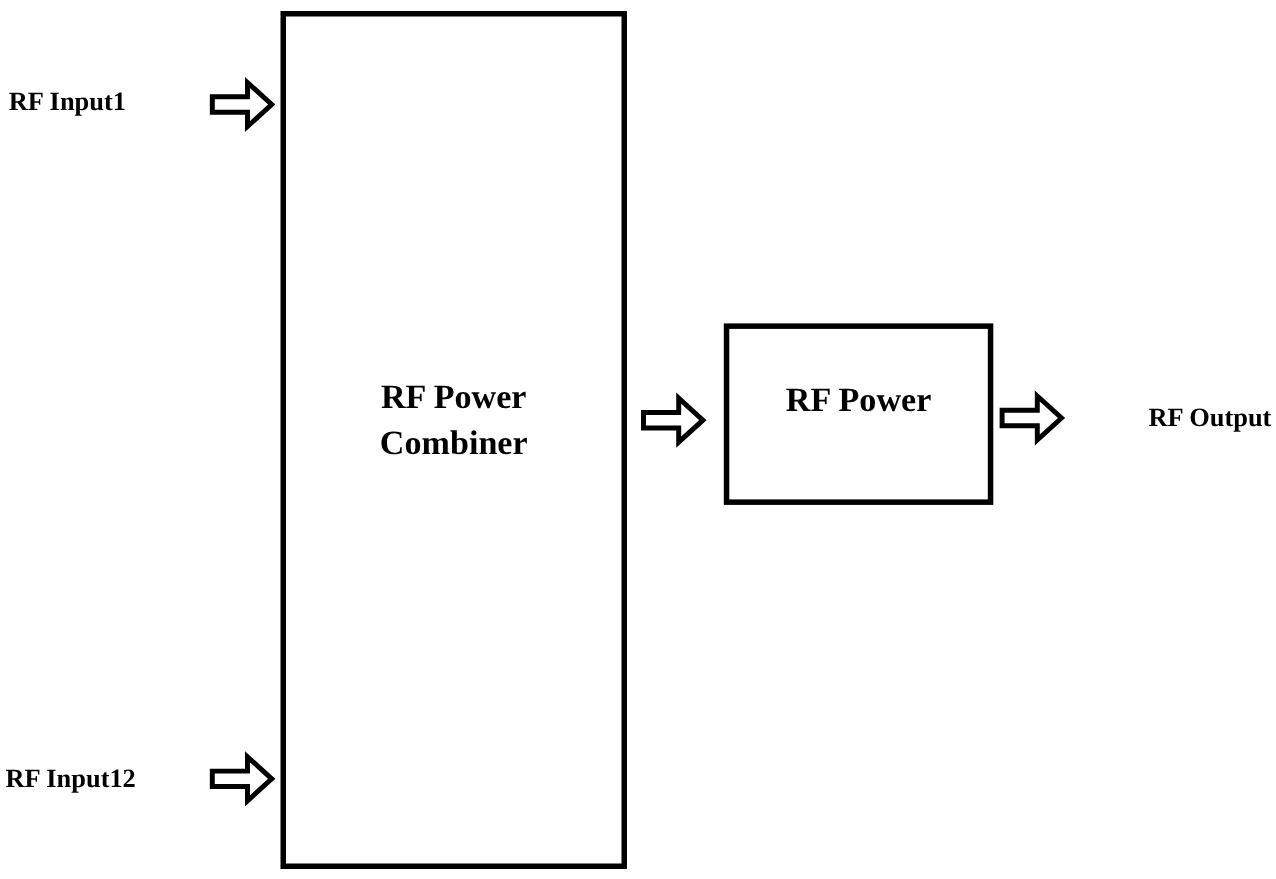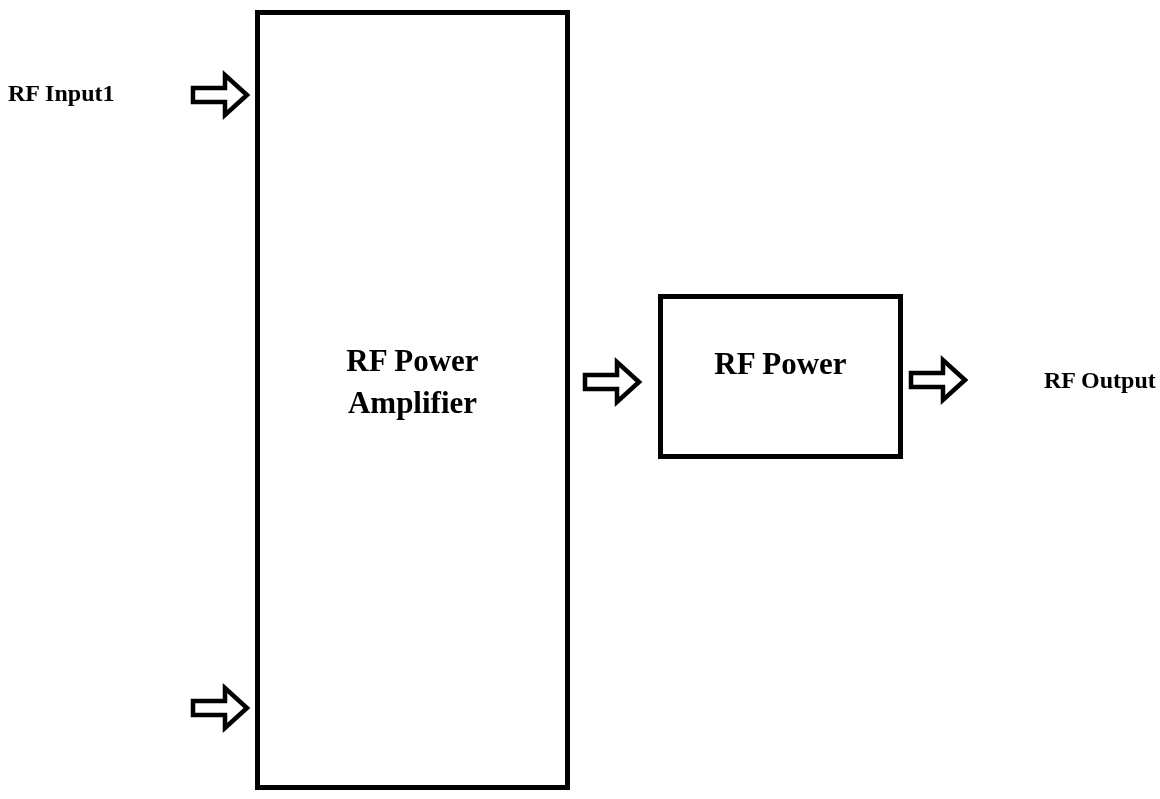--- a/index.html
+++ b/index.html
@@ -74,29 +74,30 @@
   .arrow-output  { left: 908px; top: 357px; }
 </style>
 </head>
 <body>
 
 <div class="canvas">
 
   <div class="block block-combiner"></div>
   <div class="block-label label-combiner">
     <div>RF Power</div>
-    <div>Amplifier</div>
+    <div>Combiner</div>
   </div>
 
   <div class="block block-amplifier"></div>
   <div class="block-label label-amplifier">
     <div>RF Power</div>
   </div>
 
   <div class="io-label label-input1">RF Input1</div>
+  <div class="io-label label-input12">RF Input12</div>
   <div class="io-label label-output">RF Output</div>
 
   <div class="arrow arrow-input1">
     <svg width="60" height="46" viewBox="0 0 60 46" xmlns="http://www.w3.org/2000/svg">
       <polygon points="3,16 35,16 35,3 57,23 35,43 35,30 3,30" fill="#ffffff" stroke="#000000" stroke-width="4.5" stroke-linejoin="miter"></polygon>
     </svg>
   </div>
 
   <div class="arrow arrow-input12">
     <svg width="60" height="46" viewBox="0 0 60 46" xmlns="http://www.w3.org/2000/svg">

